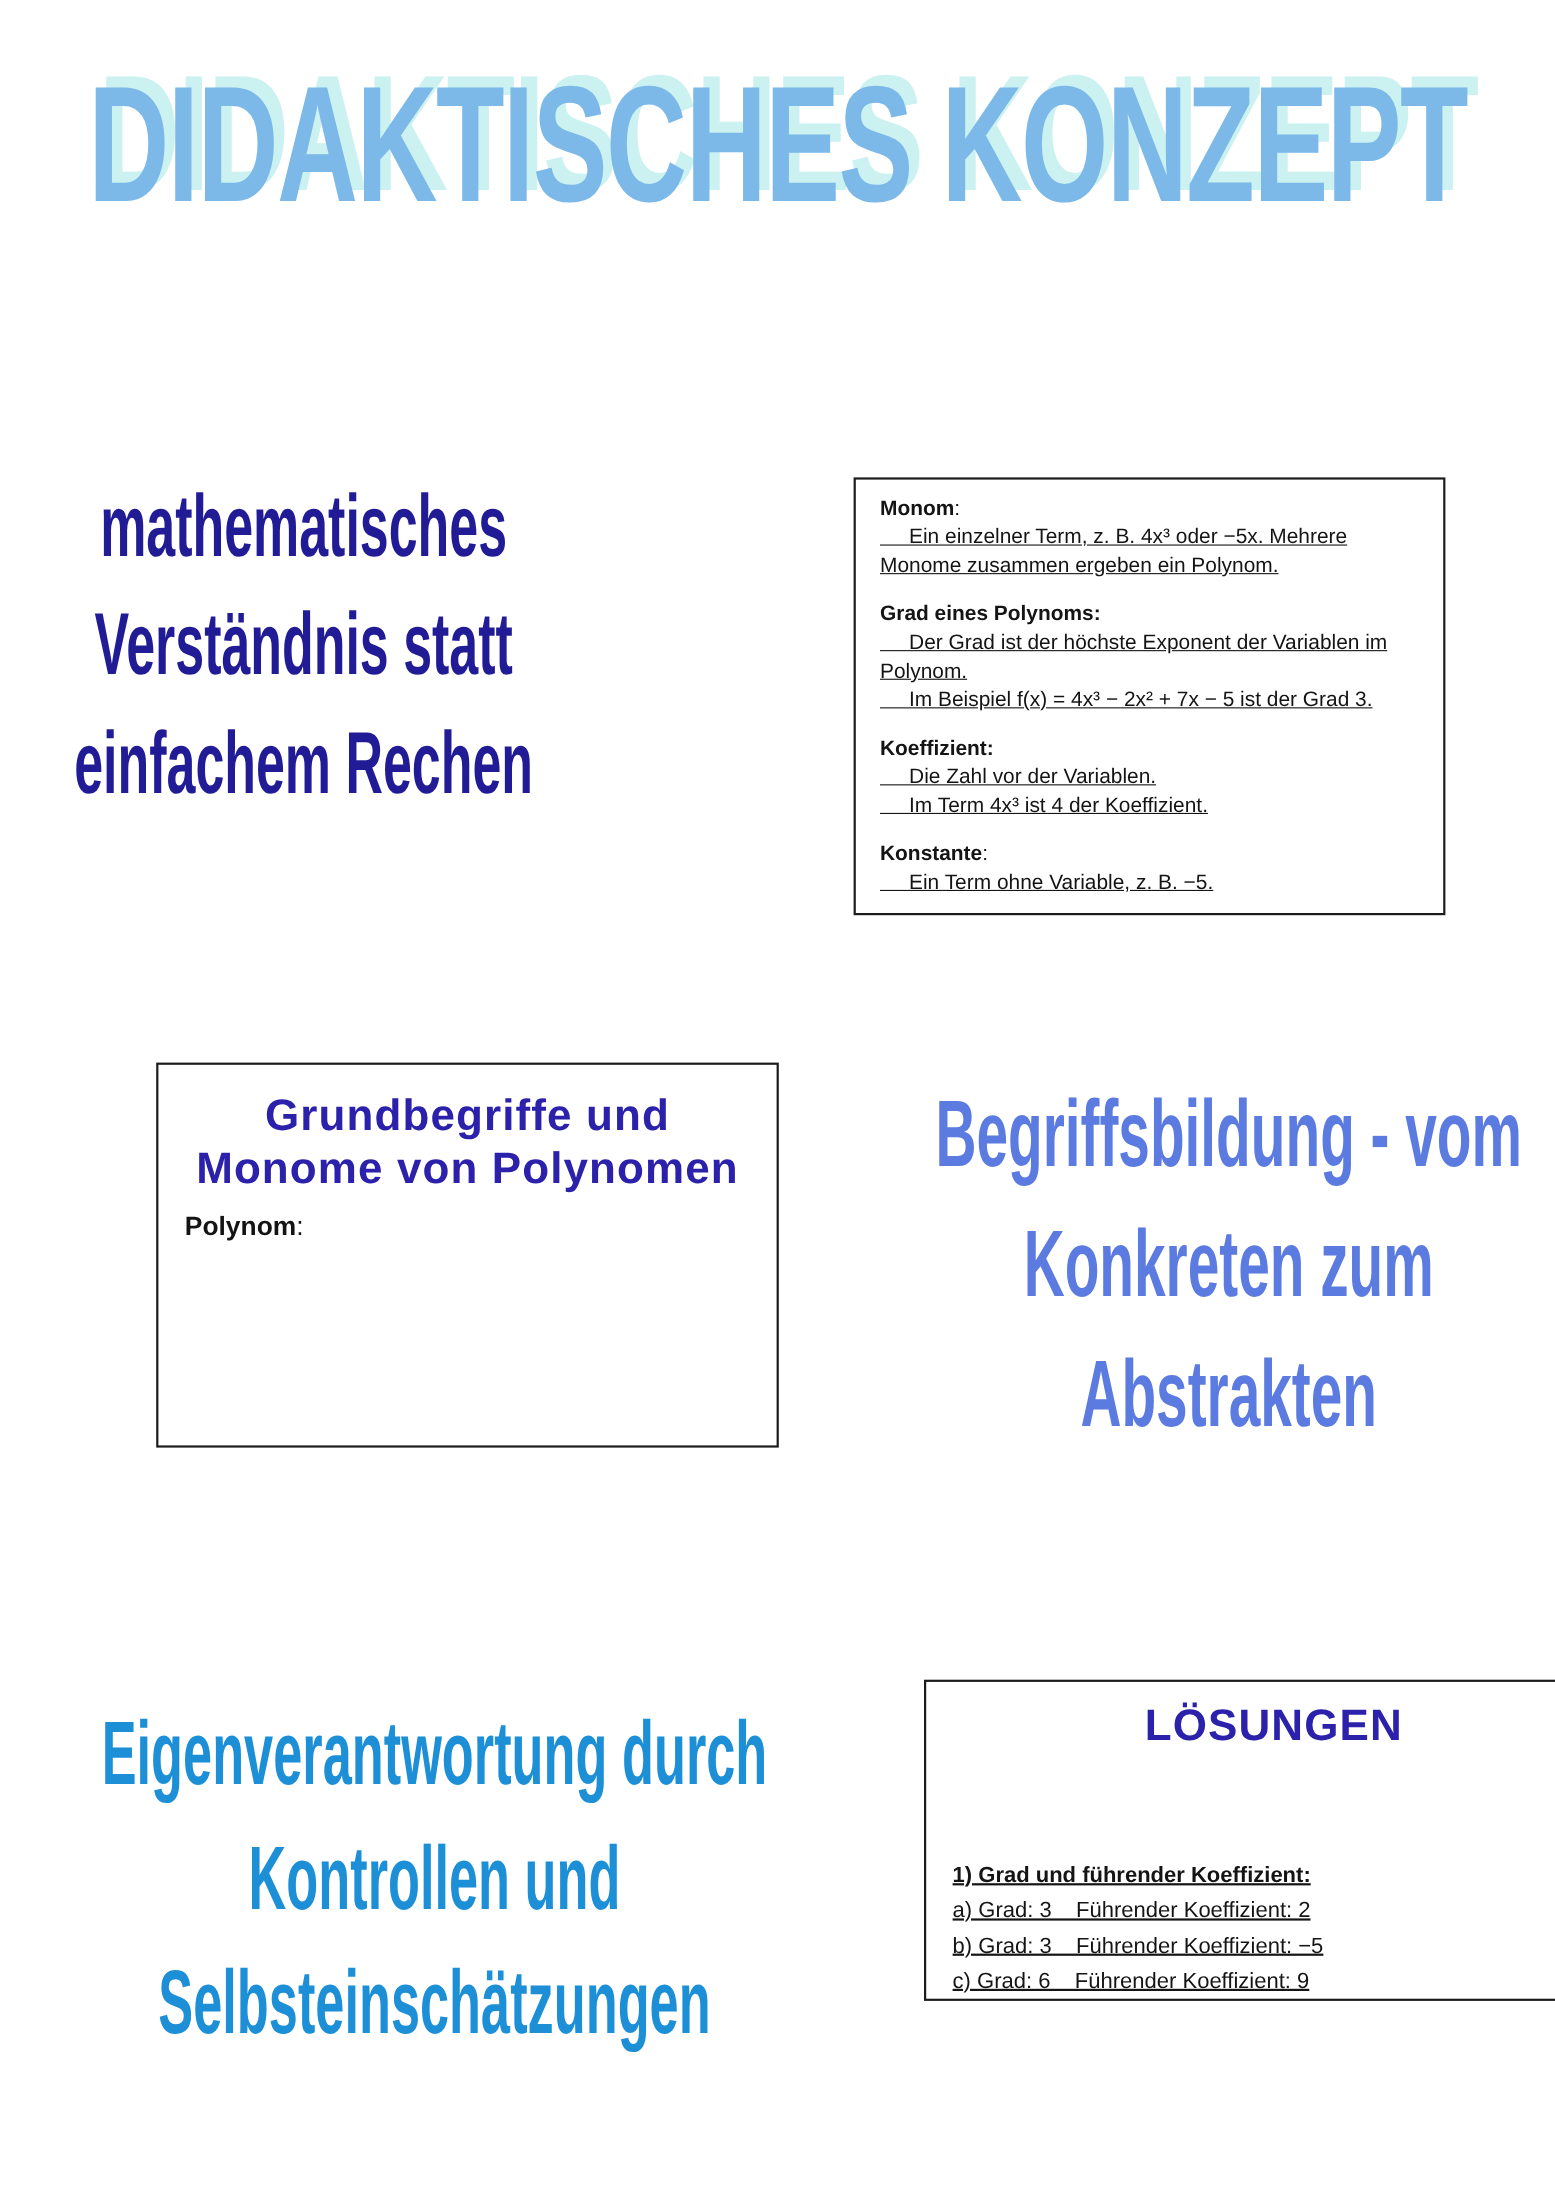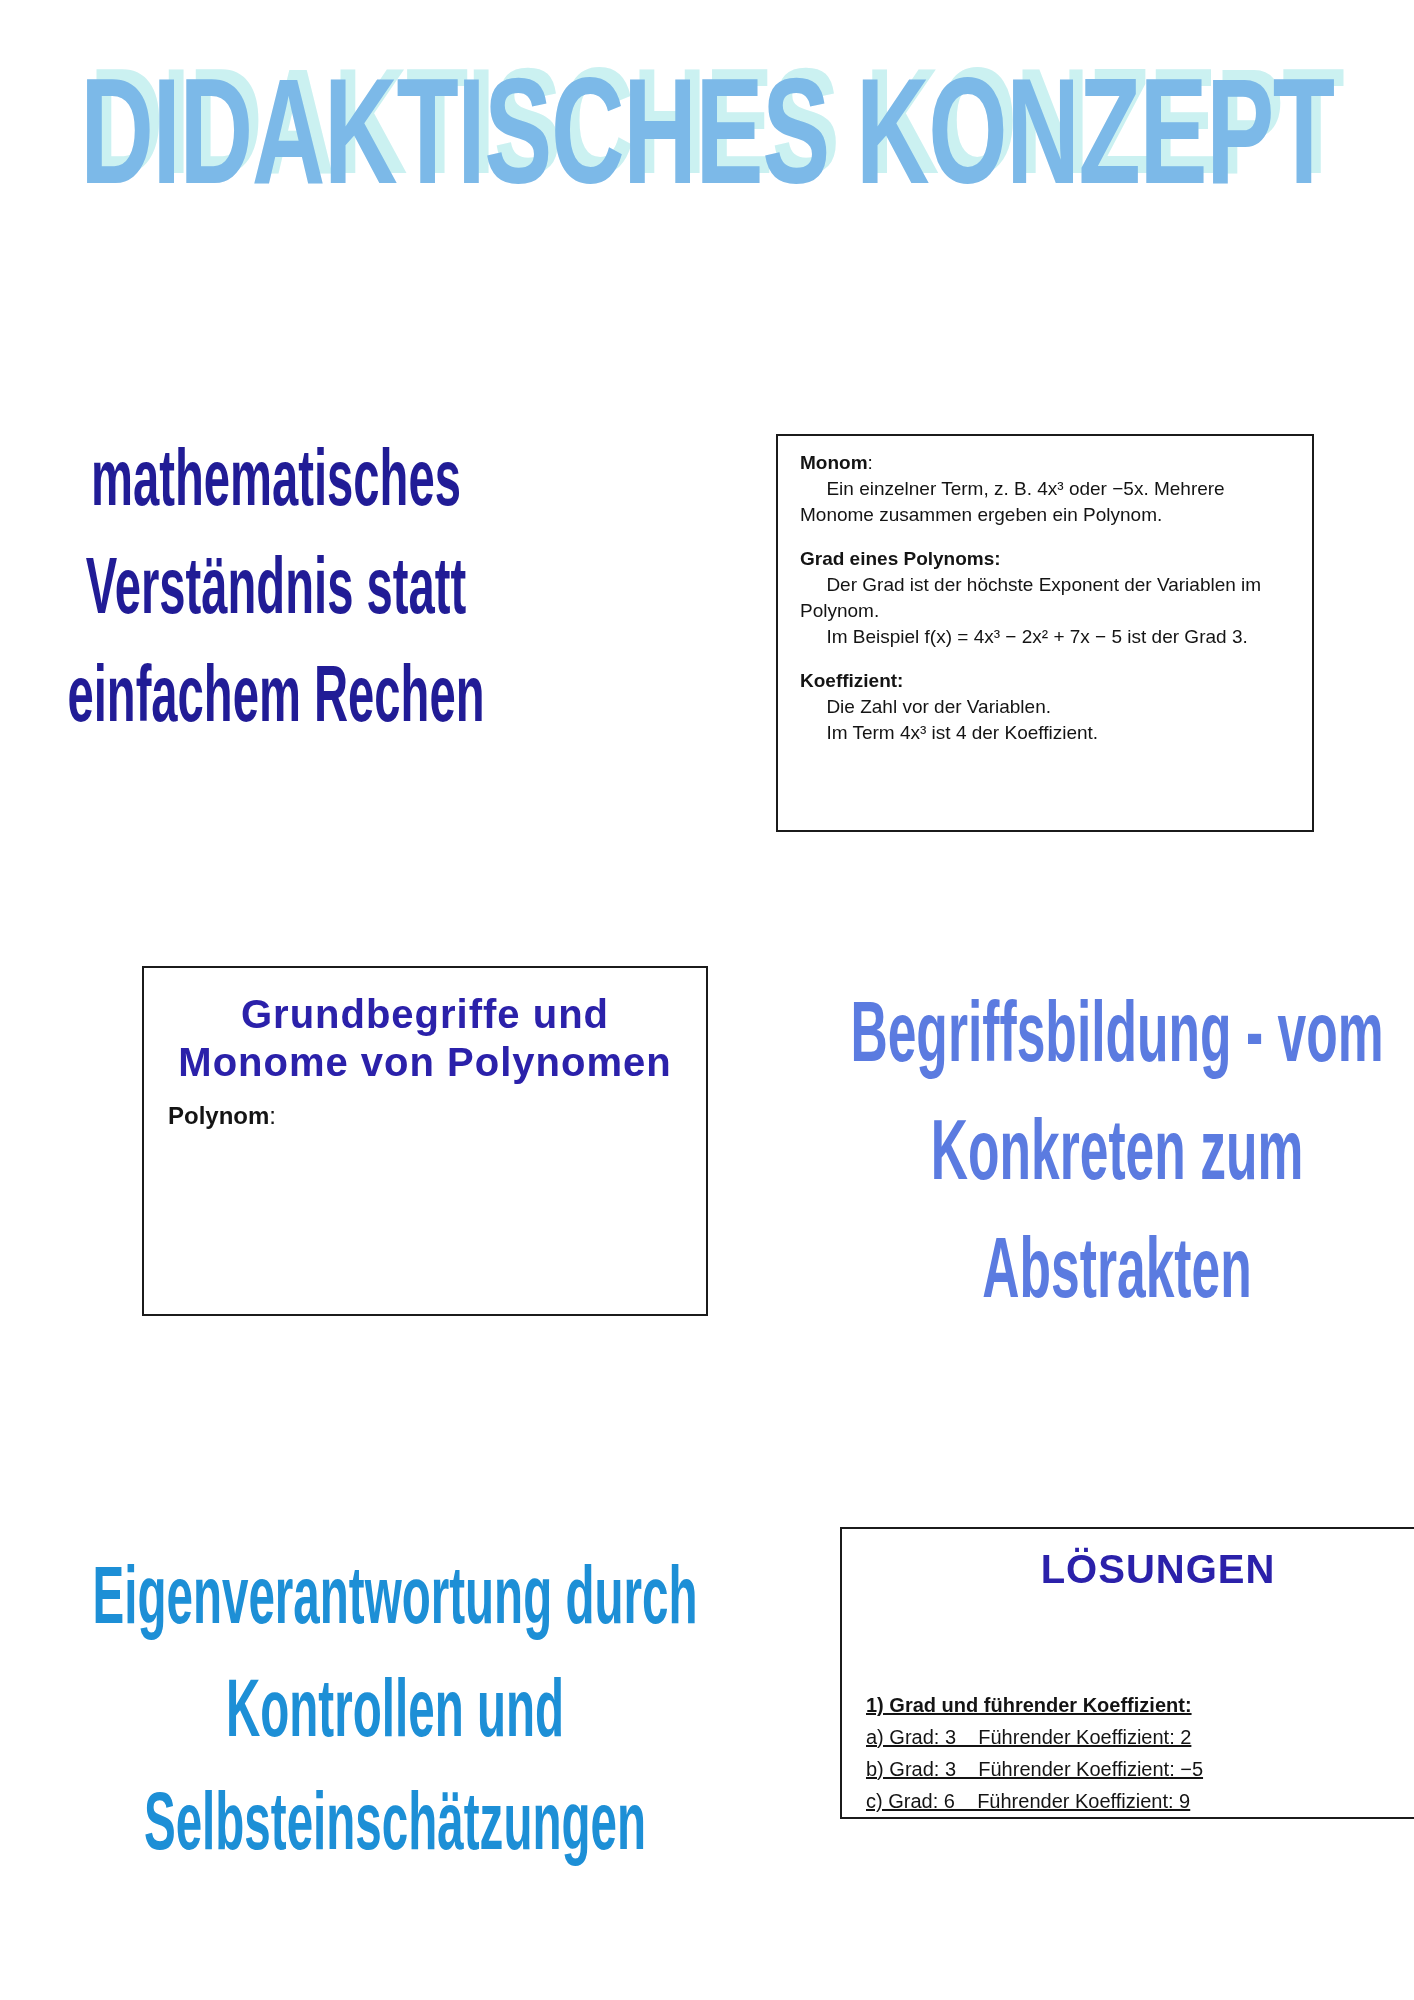--- a/index.html
+++ b/index.html
@@ -32,21 +32,21 @@
     font-size:82px;line-height:113px;color:var(--c-cyan);
     transform:scaleX(0.58);transform-origin:center;
   }
   
   .box{position:absolute;background:#ffffff;border:2px solid #1b1b1b;box-sizing:border-box;}
   .def-box{left:776px;top:434px;width:538px;height:398px;padding:14px 22px 10px 22px;}
   .def-section{margin-bottom:18px;}
   .def-section:last-child{margin-bottom:0;}
   .def-term{font-size:19px;line-height:26px;}
   .def-term b{font-weight:700;}
-  .def-body{font-size:19px;line-height:26px;white-space:pre;}
+  .def-body{font-size:19px;line-height:26px;white-space:pre;text-decoration:underline;}
   .poly-box{left:142px;top:966px;width:566px;height:350px;padding:16px 24px 12px 24px;}
   .poly-title{
     font-size:40px;line-height:48px;font-weight:700;text-align:center;
     color:var(--c-indigo);white-space:pre;letter-spacing:1px;margin:6px 0 16px 0;
   }
   .poly-body .def-term,.poly-body .def-body{font-size:24px;line-height:28px;}
   .sol-box{left:840px;top:1527px;width:636px;height:292px;padding:14px 24px 12px 24px;}
   .sol-title{
     font-size:40px;line-height:48px;font-weight:700;text-align:center;
     color:var(--c-indigo);letter-spacing:1px;margin-top:2px;
@@ -76,20 +76,24 @@
       <div class="def-term"><b>Grad eines Polynoms:</b><span></span></div>
       <div class="def-body">     Der Grad ist der höchste Exponent der Variablen im
 Polynom.
      Im Beispiel f(x) = 4x³ − 2x² + 7x − 5 ist der Grad 3.</div>
     </div>
     <div class="def-section">
       <div class="def-term"><b>Koeffizient:</b><span></span></div>
       <div class="def-body">     Die Zahl vor der Variablen.
      Im Term 4x³ ist 4 der Koeffizient.</div>
     </div>
+    <div class="def-section">
+      <div class="def-term"><b>Konstante</b><span>:</span></div>
+      <div class="def-body">     Ein Term ohne Variable, z. B. −5.</div>
+    </div>
   </section>
 
   <section class="box poly-box">
     <div class="poly-title">Grundbegriffe und
 Monome von Polynomen</div>
     <div class="poly-body">
       <div class="def-term"><b>Polynom</b><span>:</span></div>
     </div>
   </section>
 

